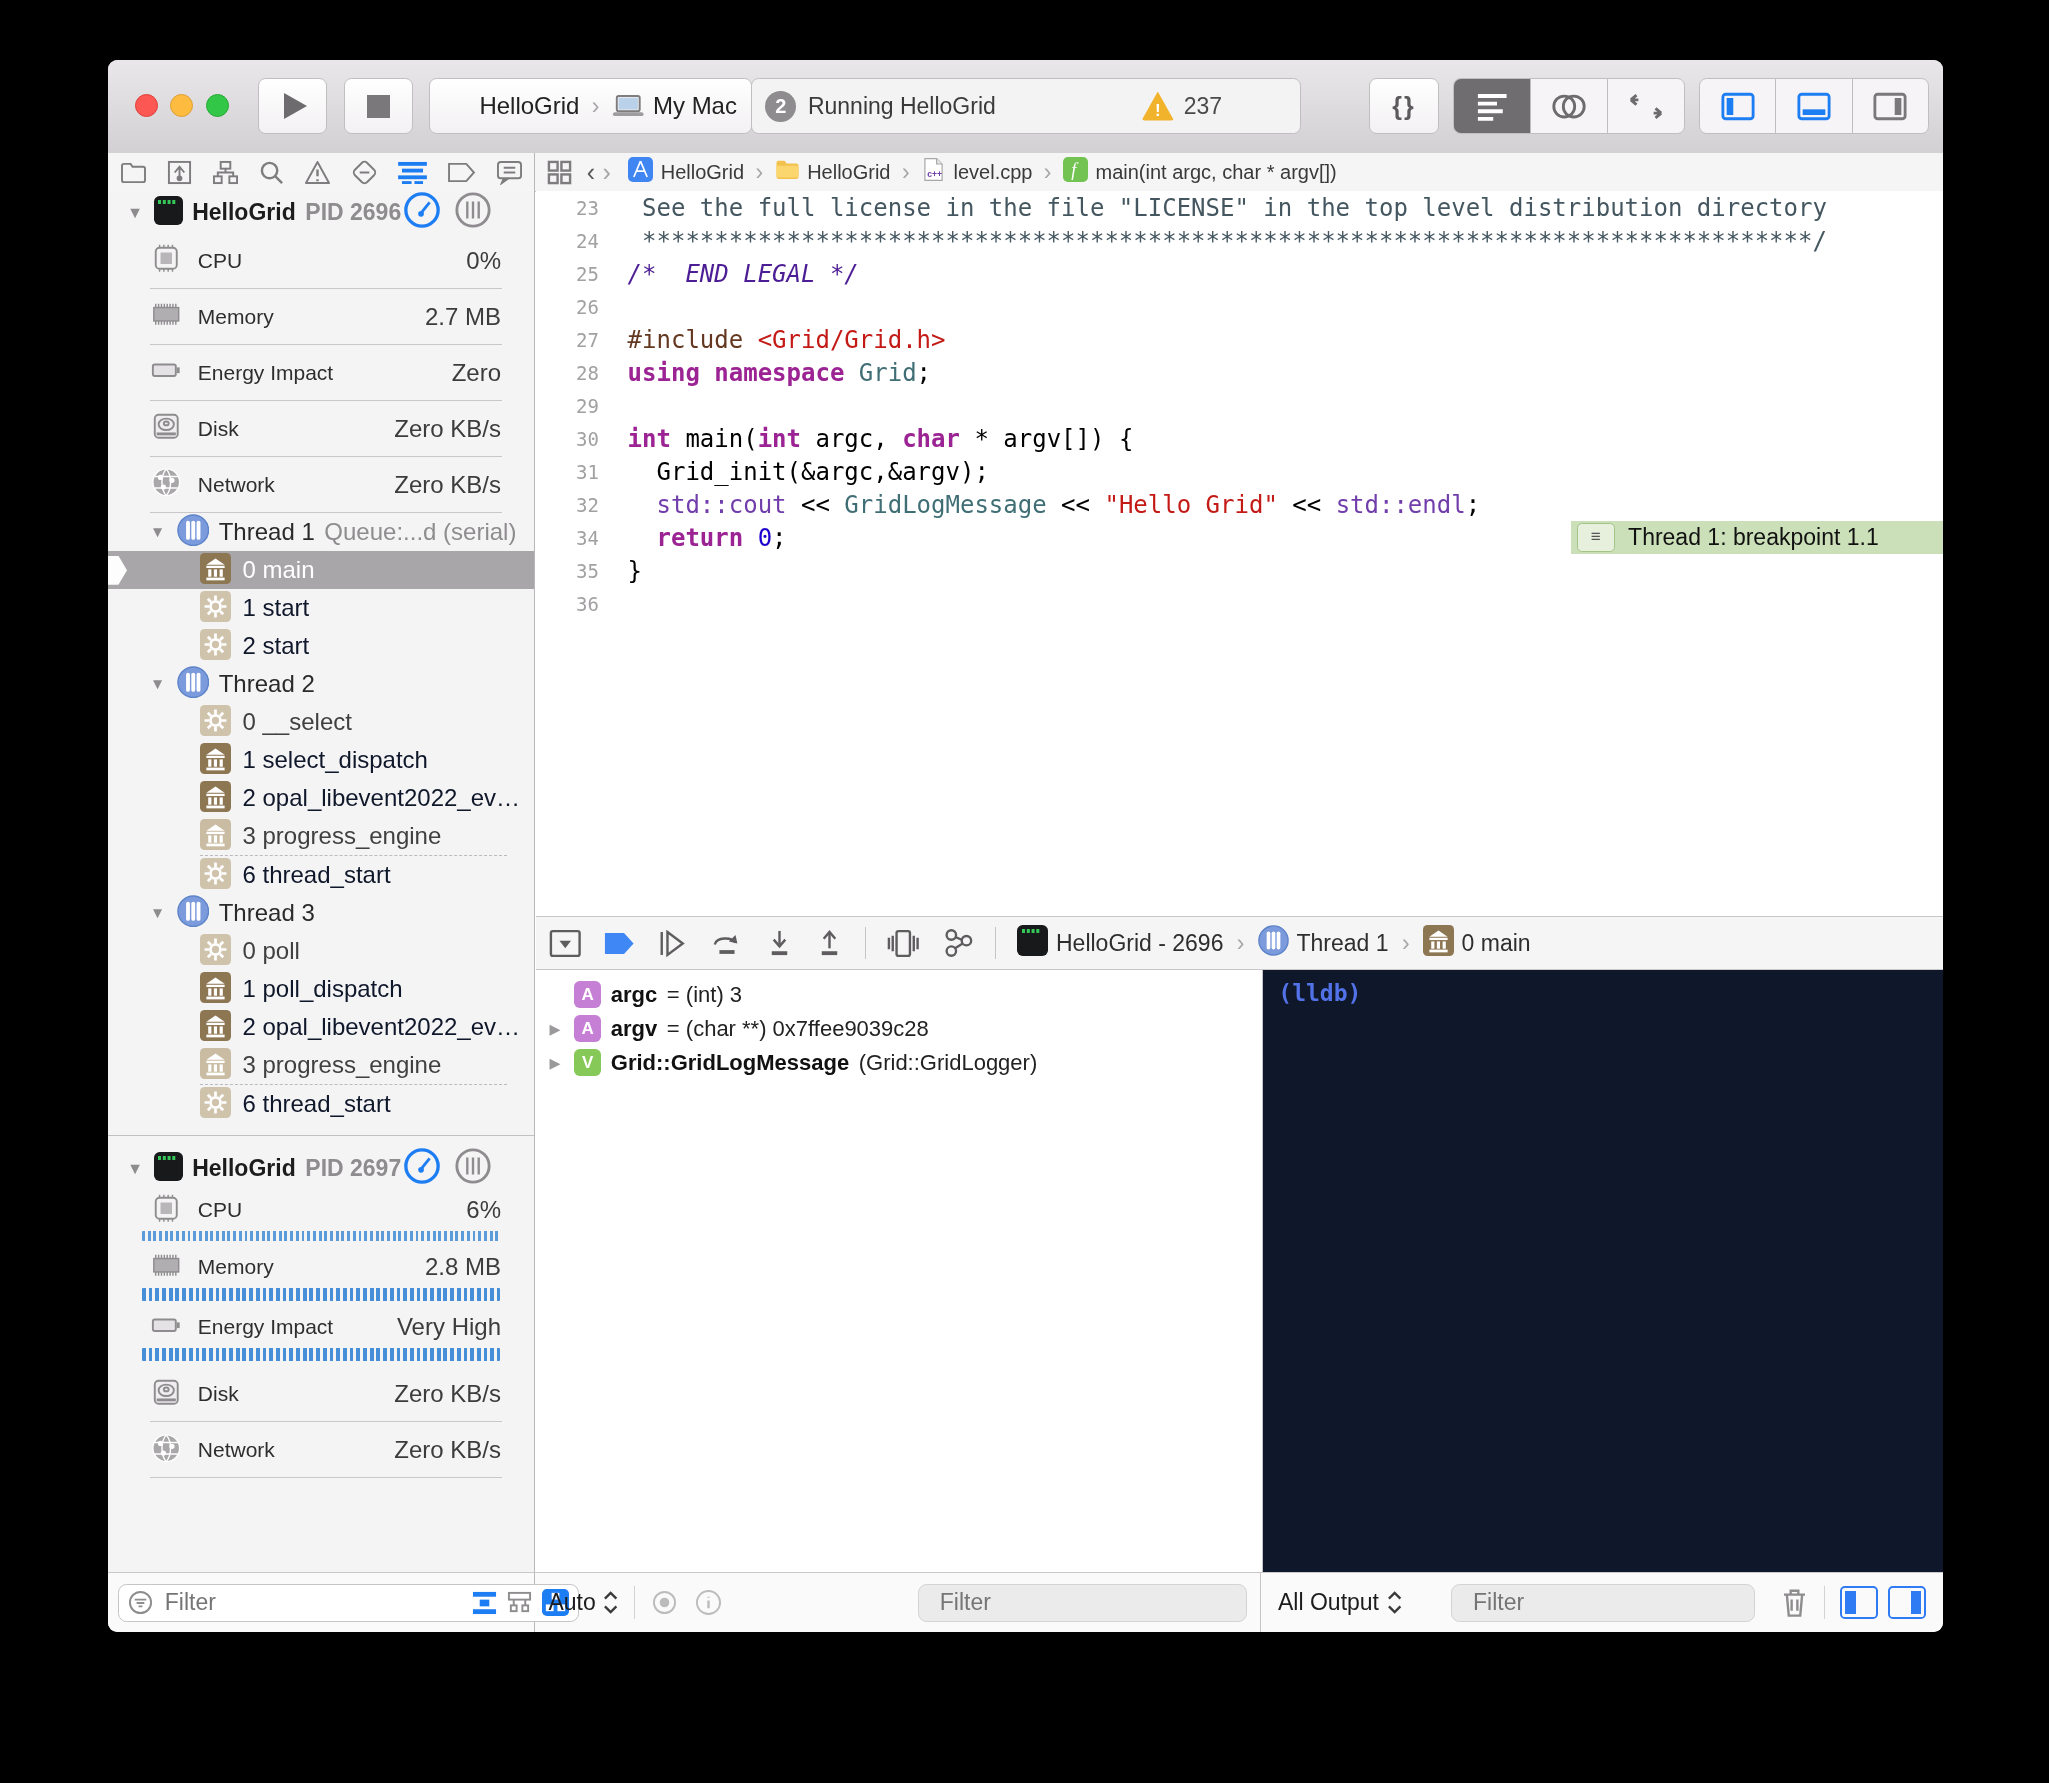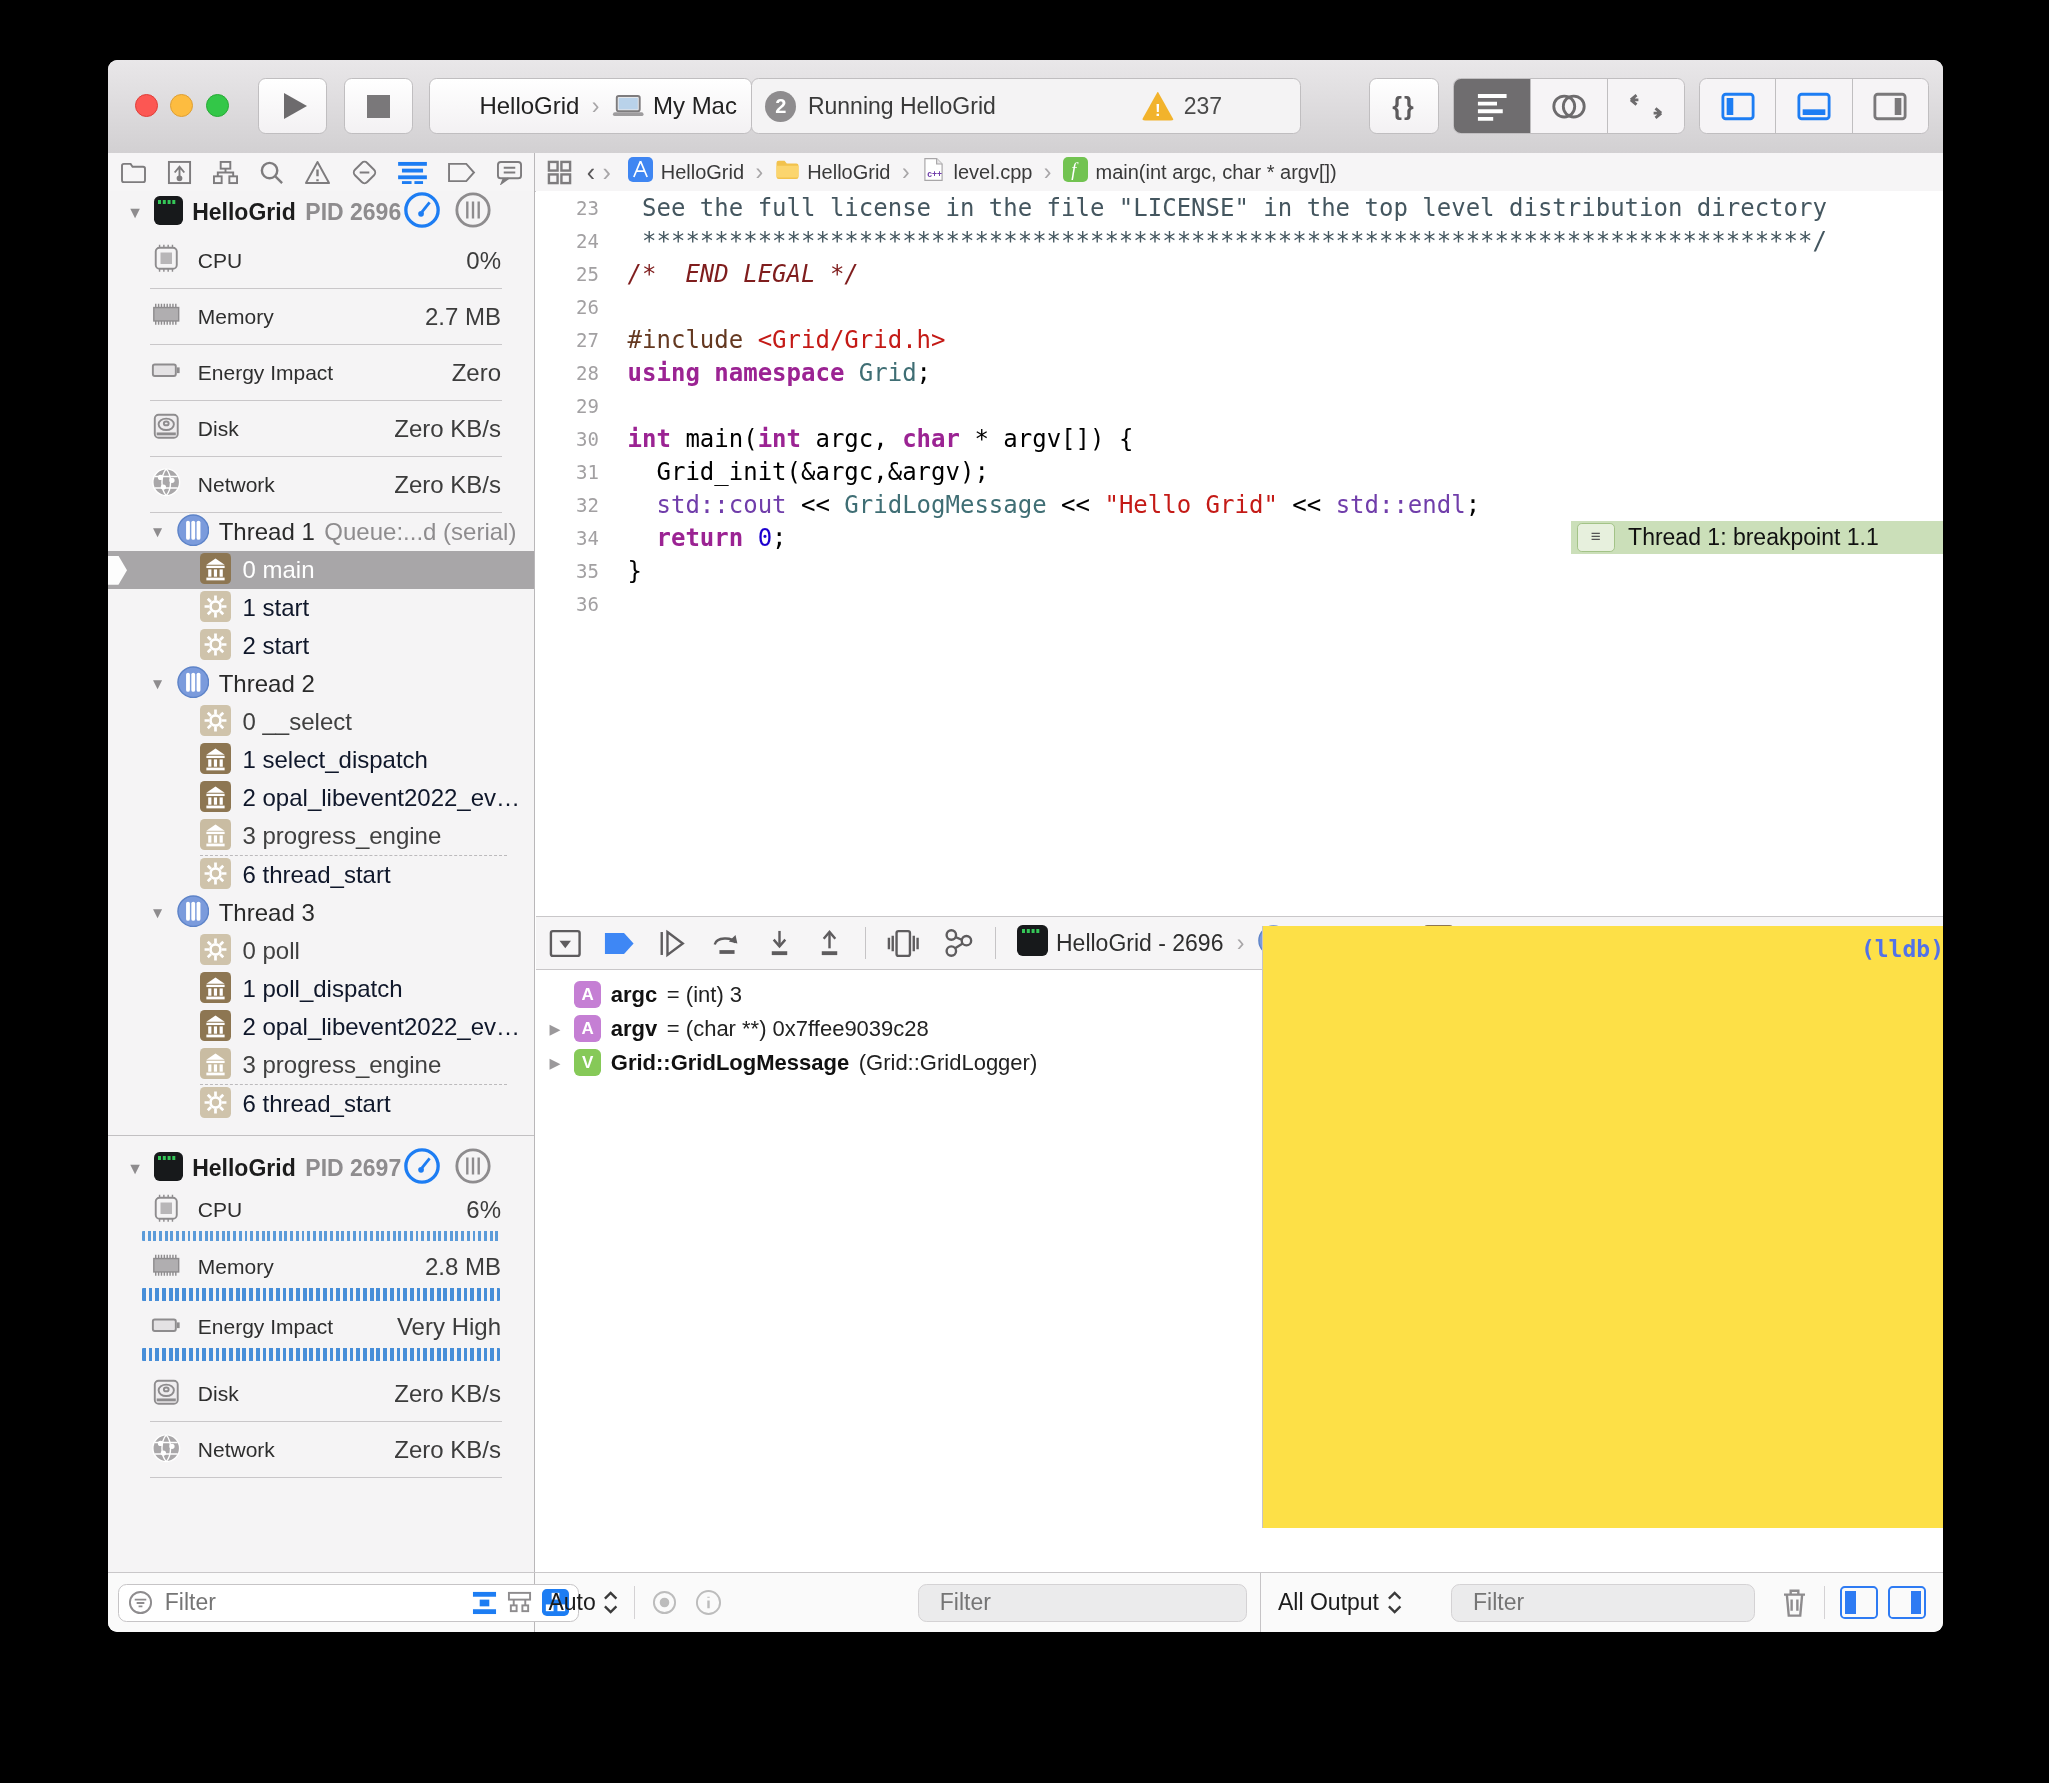--- a/index.html
+++ b/index.html
@@ -68,21 +68,21 @@
   .dash-sep{height:0;border-top:1.9px dashed #bcbabc;margin:0 27px 0 92px;}
   .proc-sep{height:0;border-top:1px solid #c2c0c2;margin-top:11.5px;margin-bottom:11.5px;}
   .ic28{width:27px;height:27px;flex:0 0 27px;}
   
   #editor{left:428px;top:131px;width:1587px;height:725px;background:#fff;overflow:hidden;font-family:"DejaVu Sans Mono",monospace;}
   .code-line{height:33px;display:flex;align-items:center;white-space:pre;font-size:24px;}
   .gutter{width:63px;flex:0 0 63px;text-align:right;padding-right:7.6px;font-size:19px;color:#a2a0a2;}
   .code-text{margin-left:21px;}
   .c-plain{color:#000;}
   .c-comment{color:#44565f;}
-  .c-comment-i{color:#7f1d1d;font-style:italic;}
+  .c-comment-i{color:#4c1d95;font-style:italic;}
   .c-kw{color:#9b2393;font-weight:bold;}
   .c-kw2{color:#703daa;}
   .c-type{color:#3f6e74;}
   .c-string{color:#c41a16;}
   .c-preproc{color:#643820;}
   .c-num{color:#1c00cf;}
   #bp-annotation{position:absolute;left:1035px;top:330px;width:372px;height:32.5px;background:#cbdfb9;display:flex;align-items:center;font-family:"Liberation Sans",sans-serif;}
   #bp-annotation .ann-ic{width:36px;height:27px;background:#e7f0dd;border:1px solid #a3c387;border-radius:4.8px;margin-left:5.7px;display:flex;align-items:center;justify-content:center;color:#555;font-size:17px;}
   #bp-annotation .ann-text{font-size:23px;color:#111;margin-left:13.4px;}
   
@@ -90,21 +90,21 @@
   .dbtn{display:flex;align-items:center;justify-content:center;}
   .db-div{width:1px;height:32.5px;background:#c6c4c6;}
   #db-breadcrumb{display:flex;align-items:center;gap:9.6px;font-size:23px;color:#2e2e2e;}
   
   #vars-pane{left:428px;top:910px;width:726px;height:602px;background:#fff;overflow:hidden;}
   .var-row{height:34px;display:flex;align-items:center;padding-left:9.6px;gap:9.6px;font-size:22px;}
   .var-disc{width:19px;color:#9b999b;font-size:14.3px;text-align:center;}
   .var-badge{width:27px;height:27px;border-radius:5.7px;color:#fff;font-size:17px;font-weight:bold;display:flex;align-items:center;justify-content:center;}
   .var-name{font-weight:bold;color:#111;}
   .var-value{color:#222;}
-  #console-pane{left:1154px;top:866px;width:682px;height:602px;background:#fde047;border-left:1px solid #c6c4c6;box-sizing:border-box;text-align:right;}
+  #console-pane{left:1154px;top:910px;width:682px;height:602px;background:#0f172a;border-left:1px solid #c6c4c6;box-sizing:border-box;}
   #lldb-prompt{font-family:"DejaVu Sans Mono",monospace;font-weight:bold;font-size:23px;color:#5272e8;padding:9.6px 0 0 15.3px;}
   
   #bottombar{left:0;top:1512px;width:1835px;height:60px;background:#fafafa;border-top:1px solid #c9c7c9;box-sizing:border-box;display:flex;}
   .bb-section{height:100%;display:flex;align-items:center;box-sizing:border-box;}
   #bb-sidebar{width:427px;border-right:1px solid #b9b7b9;padding:0 9.6px;}
   #bb-vars{width:726px;border-right:1px solid #c6c4c6;padding:0 13.4px;}
   #bb-console{flex:1;padding:0 17px;}
   .filter-field{height:38px;border-radius:8.6px;display:flex;align-items:center;padding:0 9.6px;gap:9.6px;box-sizing:border-box;}
   .filter-field.white{background:#fff;border:1px solid #c6c4c6;}
   .filter-field.gray{background:#ebebec;border:1px solid #d4d2d4;}

